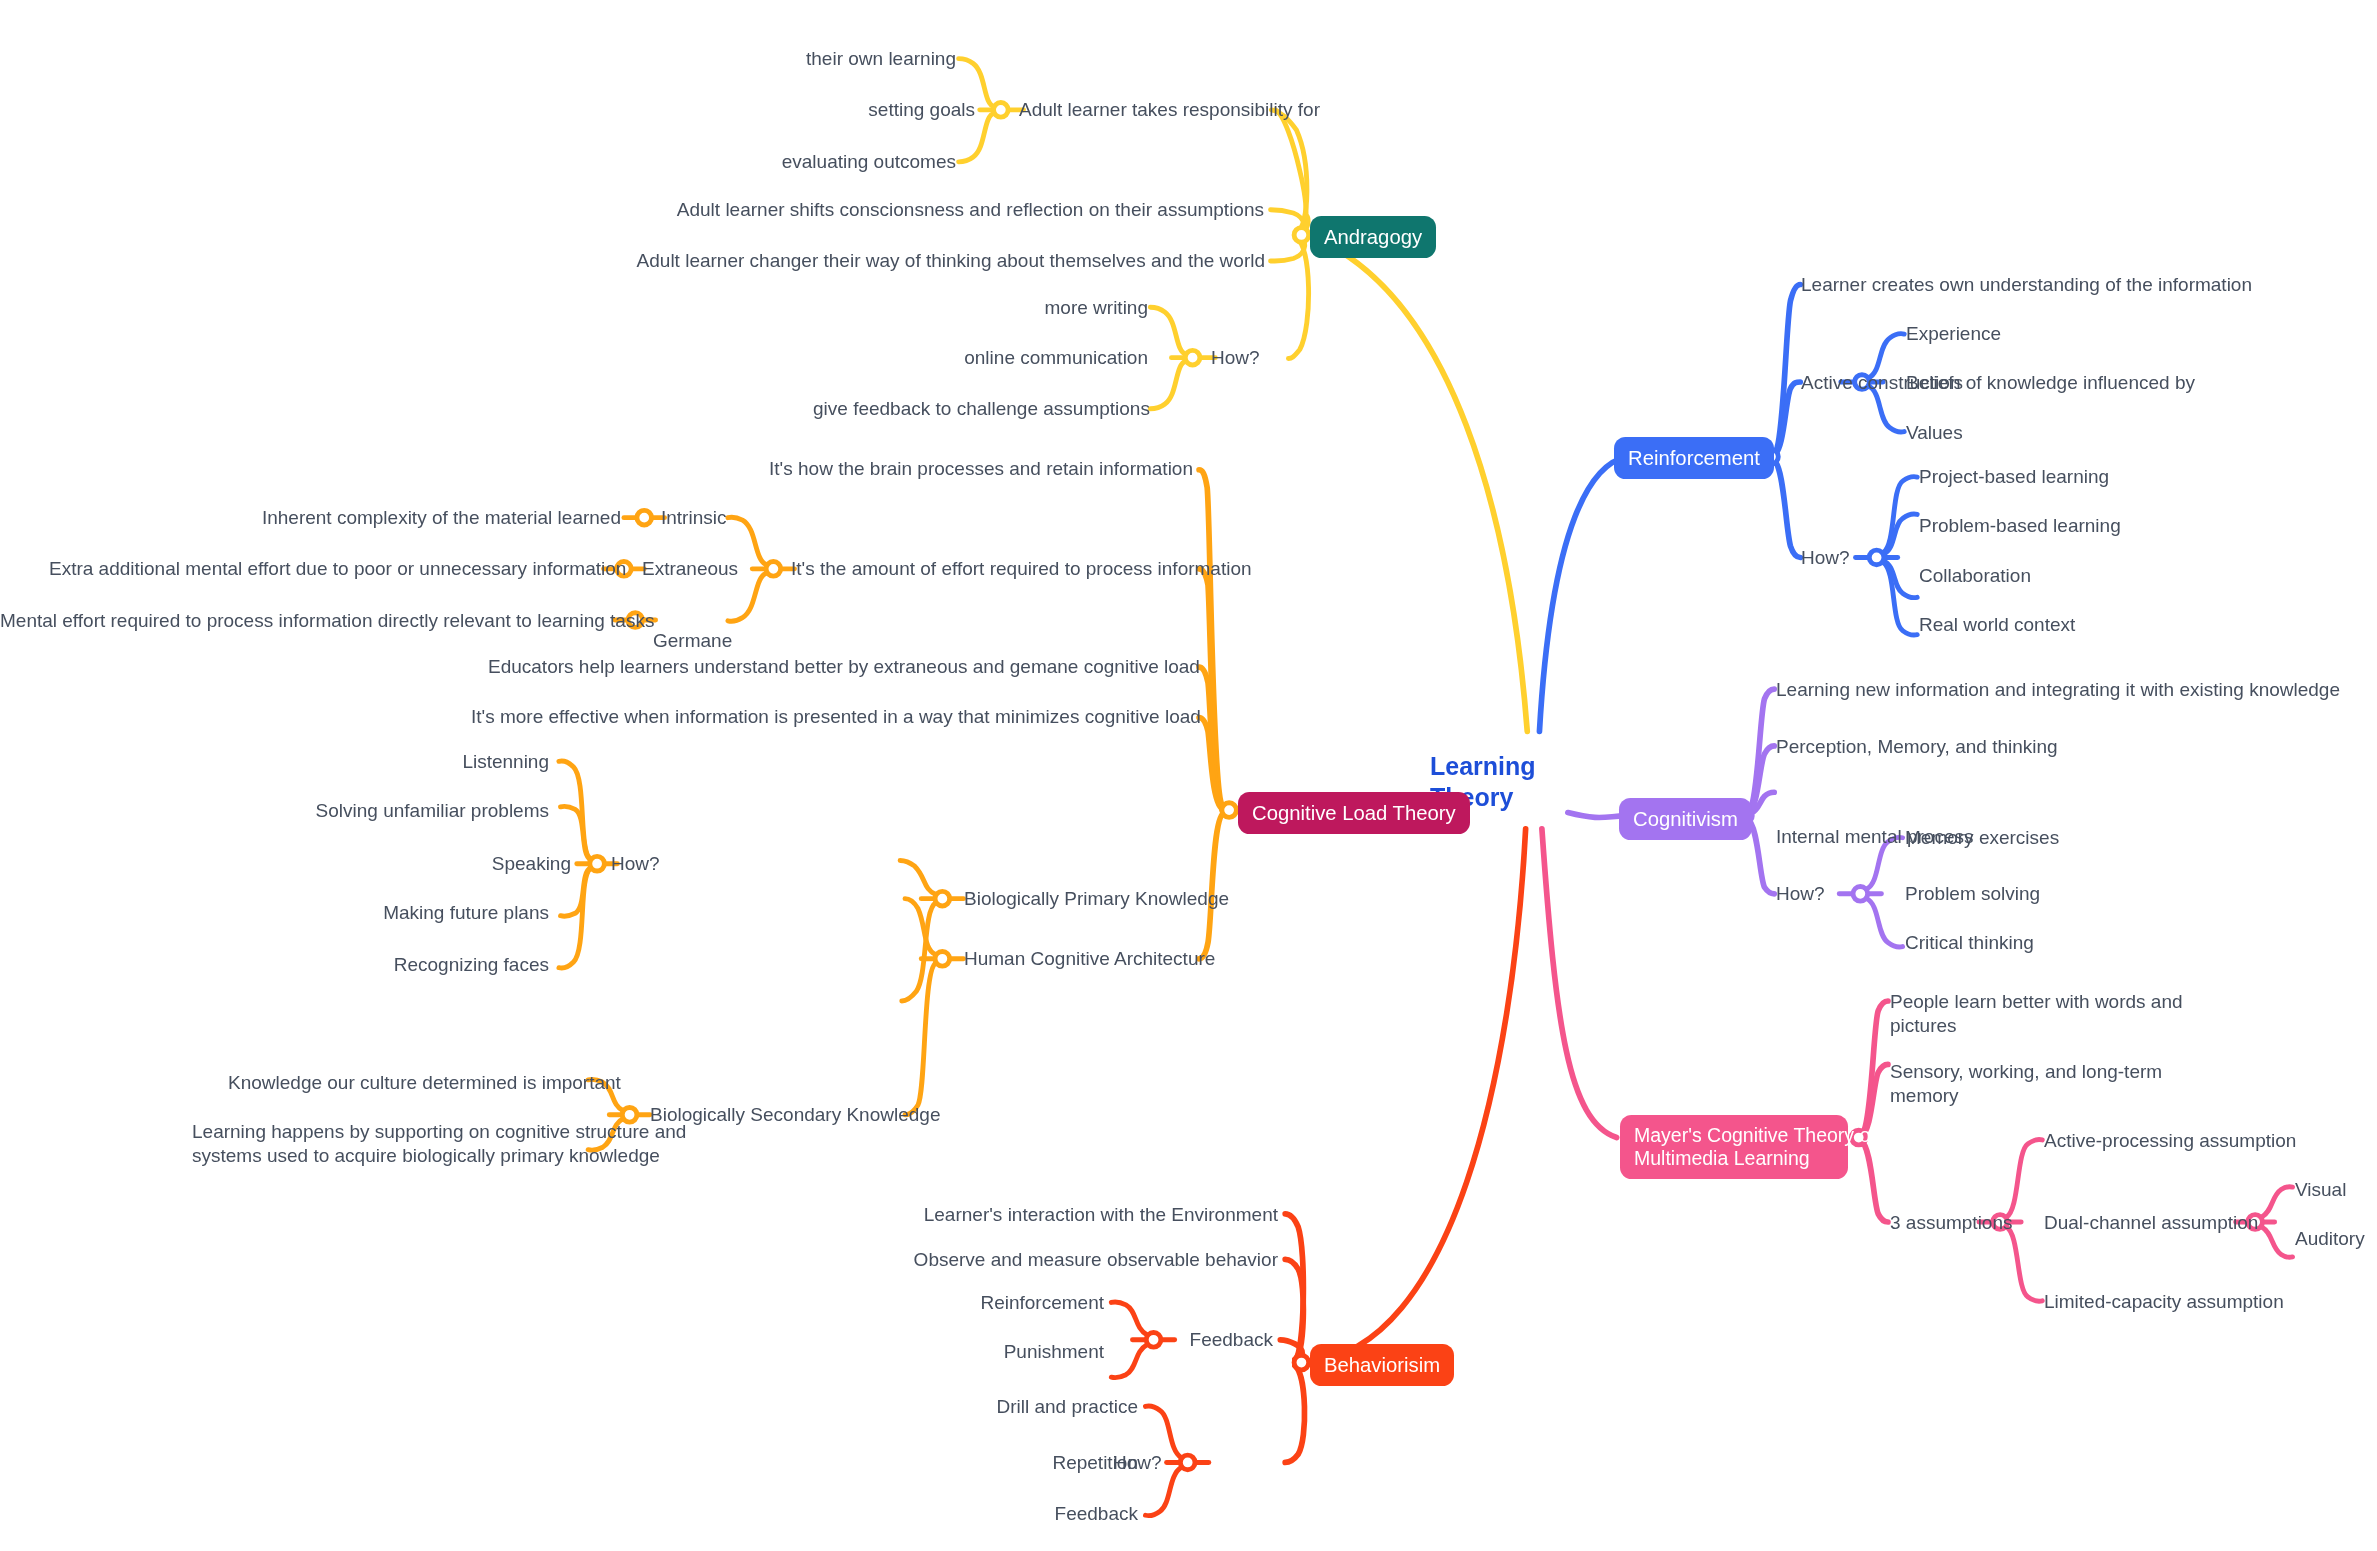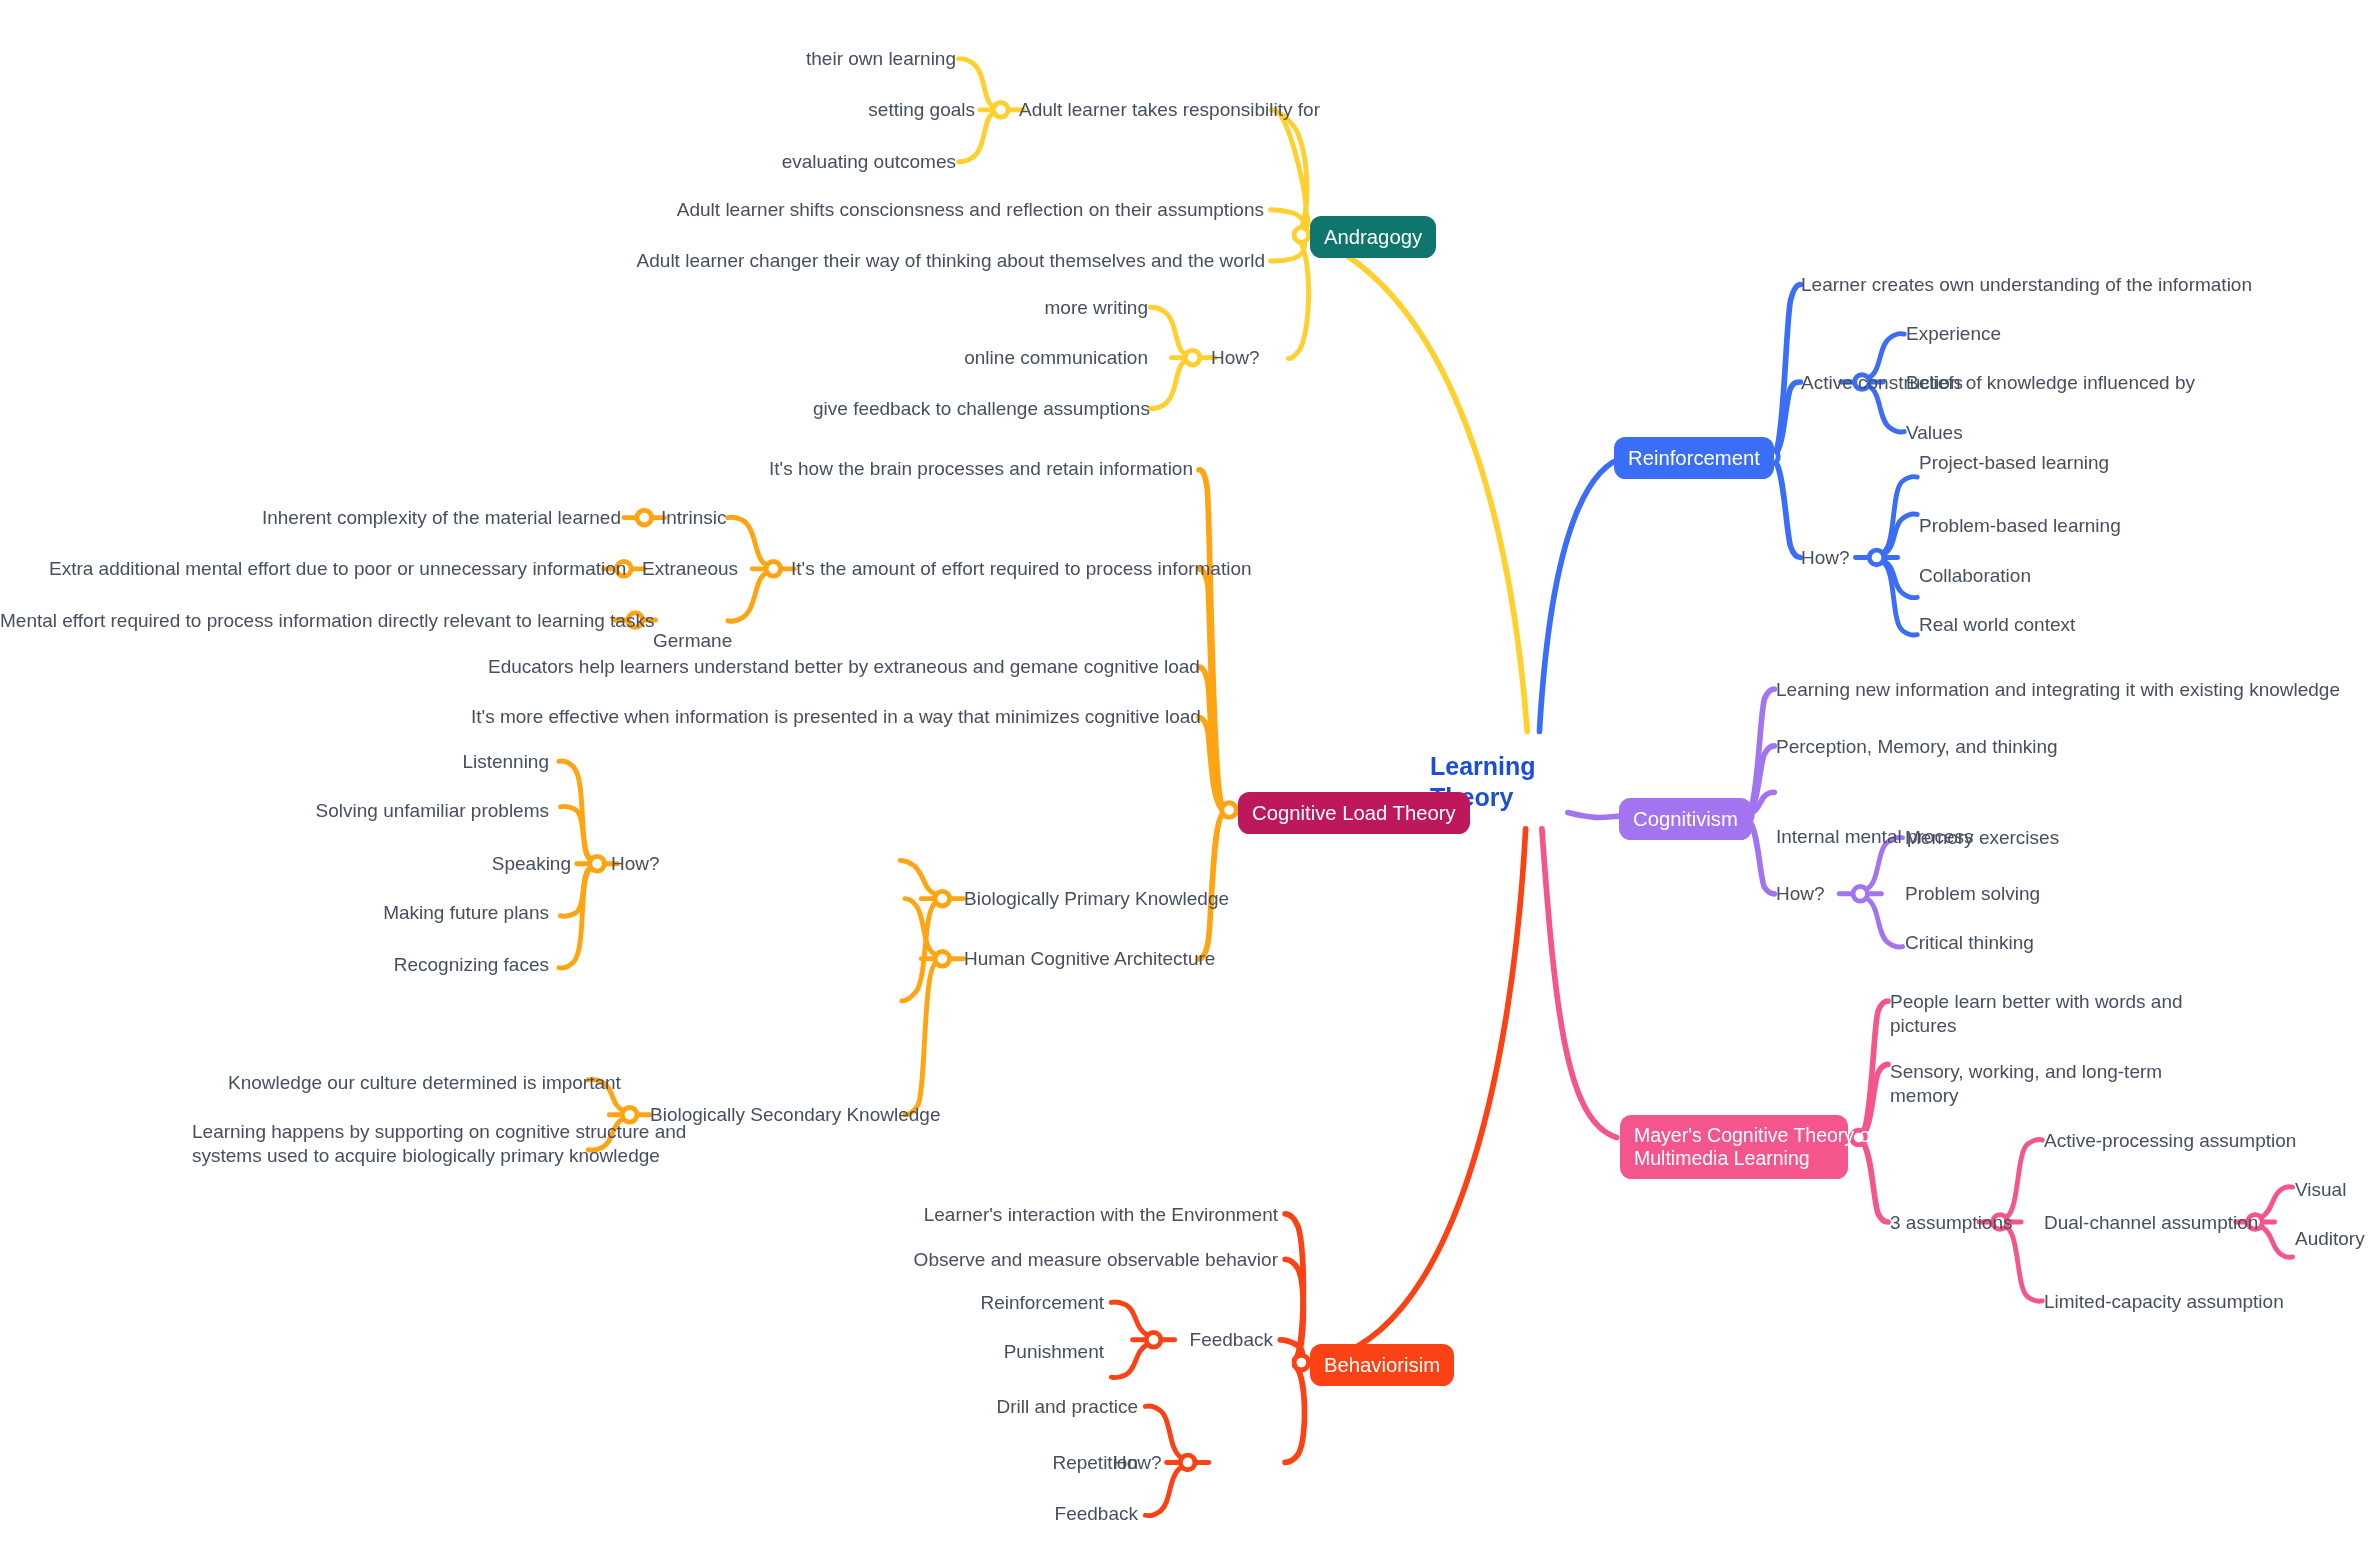--- a/index.html
+++ b/index.html
@@ -251,21 +251,21 @@
 
 <div class="chip" style="left:1614px;top:437px;background:#3B6EF6;">Reinforcement</div>
 
 <div class="lbl l" style="left:1801px;top:273px;">Learner creates own understanding of the information</div>
 <div class="lbl l" style="left:1801px;top:371px;">Active construction of knowledge influenced by</div>
 <div class="lbl l" style="left:1906px;top:322px;">Experience</div>
 <div class="lbl l" style="left:1906px;top:371px;">Beliefs</div>
 <div class="lbl l" style="left:1906px;top:421px;">Values</div>
 
 <div class="lbl l" style="left:1801px;top:546px;">How?</div>
-<div class="lbl l" style="left:1919px;top:451px;text-align:right;">Project-based learning</div>
+<div class="lbl l" style="left:1919px;top:465px;text-align:right;">Project-based learning</div>
 <div class="lbl l" style="left:1919px;top:514px;">Problem-based learning</div>
 <div class="lbl l" style="left:1919px;top:564px;">Collaboration</div>
 <div class="lbl l" style="left:1919px;top:613px;">Real world context</div>
 
 <div class="chip" style="left:1619px;top:798px;background:#A374F0;">Cognitivism</div>
 
 <div class="lbl l" style="left:1776px;top:678px;">Learning new information and integrating it with existing knowledge</div>
 <div class="lbl l" style="left:1776px;top:735px;">Perception, Memory, and thinking</div>
 <div class="lbl l" style="left:1776px;top:782px;margin-top:43px;">Internal mental process</div>
 <div class="lbl l" style="left:1776px;top:882px;">How?</div>

